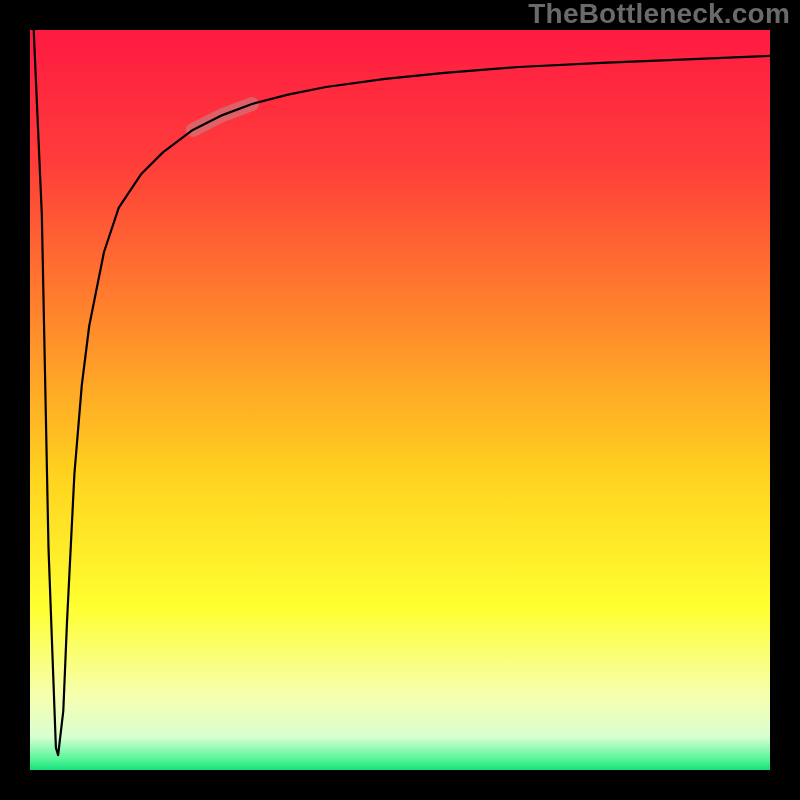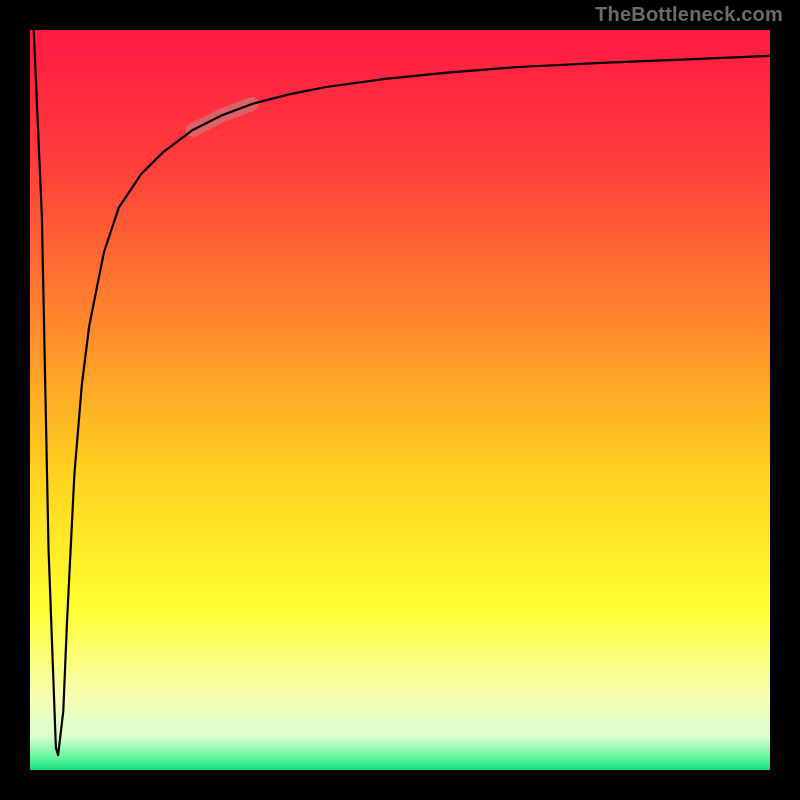--- a/index.html
+++ b/index.html
@@ -12,22 +12,22 @@
     font-family: Arial, Helvetica, sans-serif;
   }
   .chart-wrap {
     position: relative;
     width: 800px;
     height: 800px;
   }
   .watermark {
     position: absolute;
     top: 0;
-    right: 17px;
-    font-size: 20px;
+    right: 10px;
+    font-size: 28px;
     font-weight: 600;
     color: #6a6a6a;
     letter-spacing: 0.2px;
     z-index: 5;
     line-height: 28px;
     margin-left: 7px;
   }
   svg.plot {
     position: absolute;
     top: 0;

